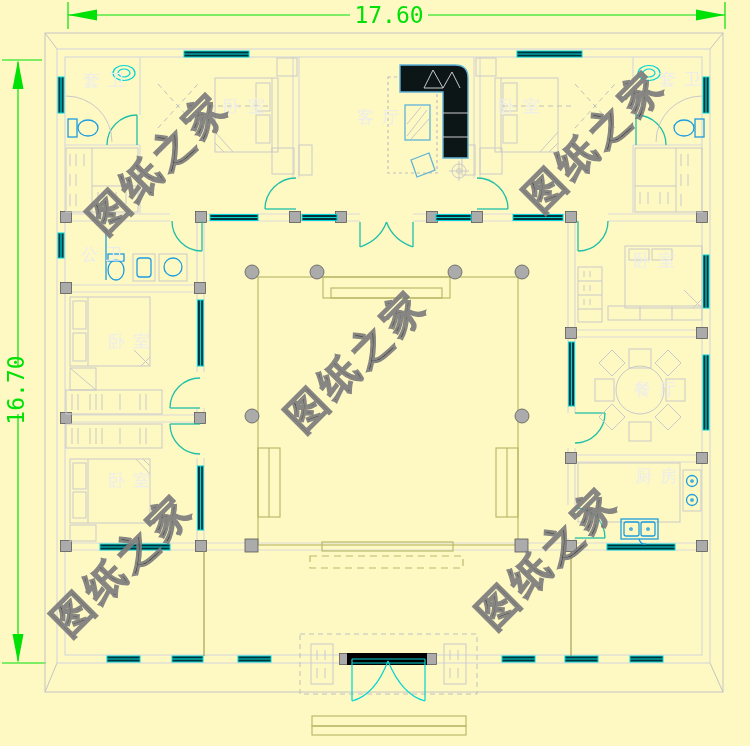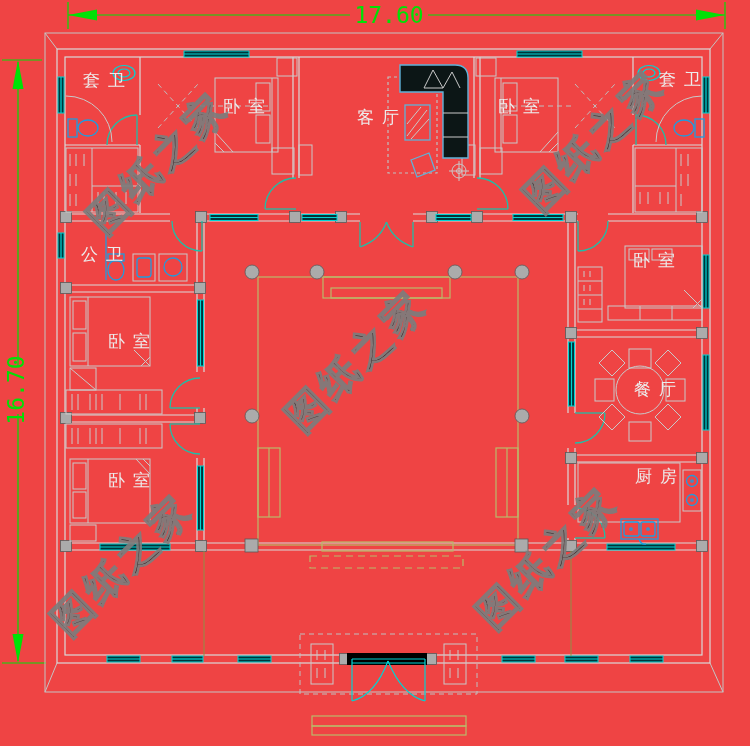--- a/index.html
+++ b/index.html
@@ -1,16 +1,16 @@
 <!DOCTYPE html>
 <html><head>
 <meta charset="utf-8">
 <style>
   html,body{margin:0;padding:0;background:#000;}
-  .stage{width:750px;height:746px;background:#ef4444;position:relative;overflow:hidden;}
+  .stage{width:750px;height:746px;background:#fef9c3;position:relative;overflow:hidden;}
   svg{display:block;}
   
   .w  {stroke:#d9d9d9;fill:none;stroke-width:1.2;}
   .w1 {stroke:#c4c4c4;fill:none;stroke-width:1;}
   .f  {stroke:#c9c9c9;fill:none;stroke-width:1;}
   .fd {stroke:#bfbfbf;fill:none;stroke-width:1;stroke-dasharray:5 4;}
   .rug{stroke:#bfbfbf;fill:none;stroke-width:1.2;stroke-dasharray:3 3;}
   .cy {stroke:#00d4d4;fill:none;stroke-width:1.2;}
   .cyf{fill:#00343a;stroke:#00d4d4;stroke-width:1;}
   .dr {stroke:#1fbfa8;fill:none;stroke-width:1.3;}

